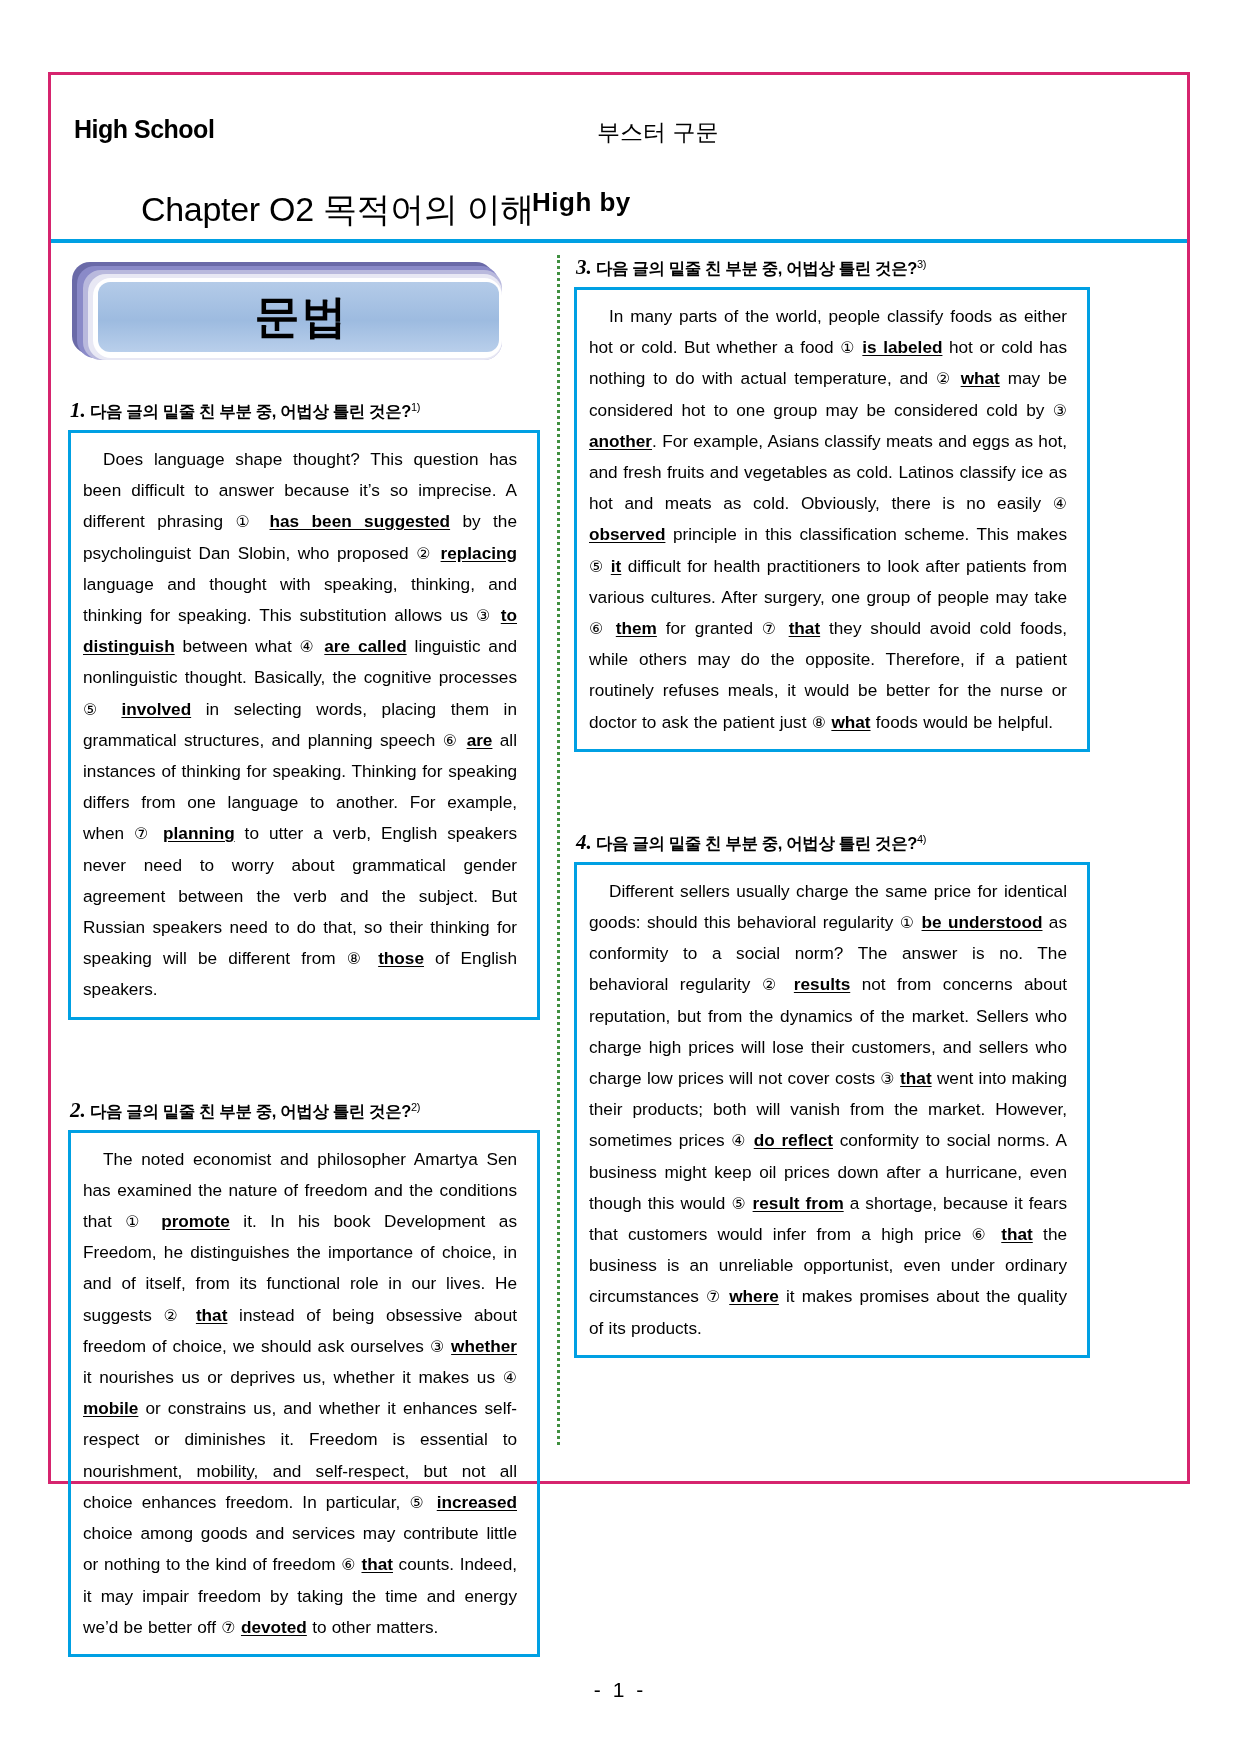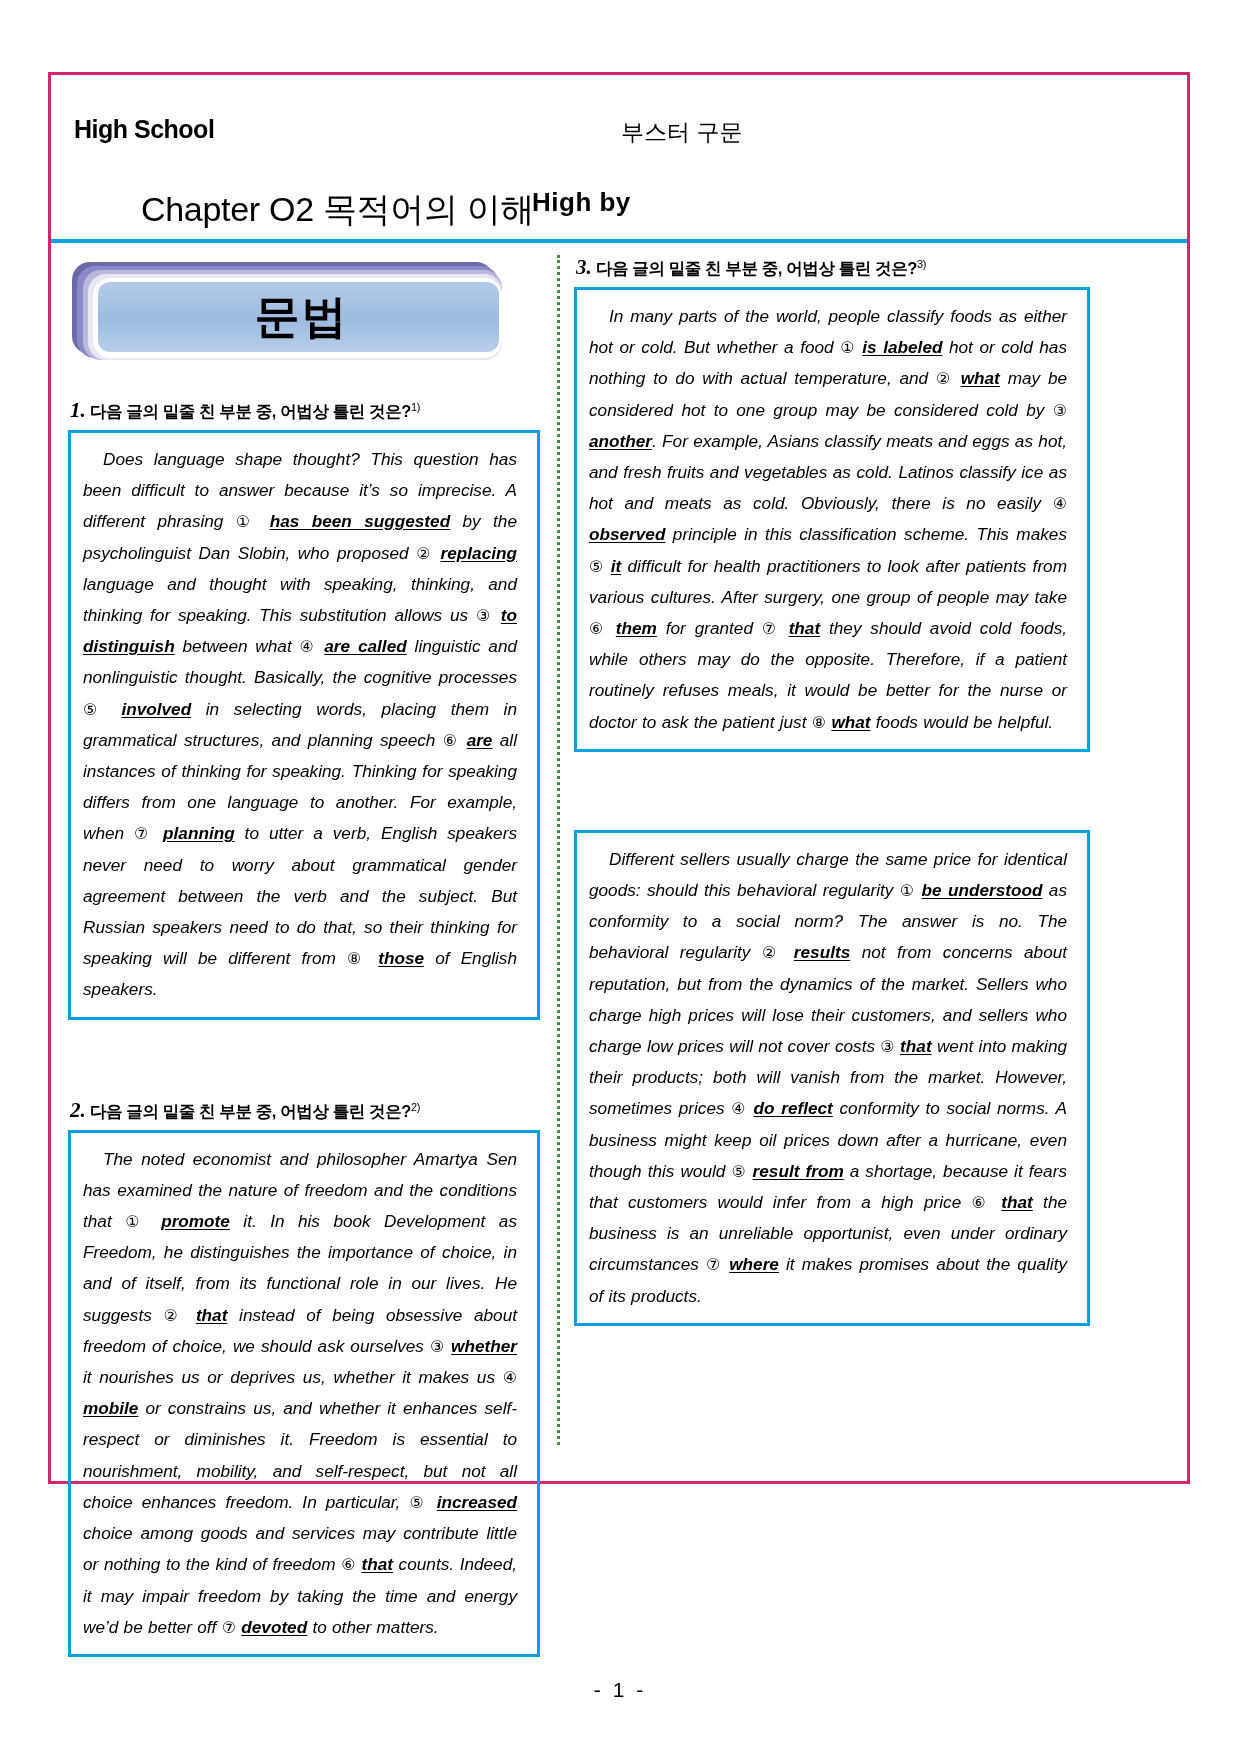--- a/index.html
+++ b/index.html
@@ -45,21 +45,20 @@
     font-weight: 700;
     letter-spacing: -0.5px;
   }
   .hdr-booster {
     position: absolute;
     left: 546px;
     top: 42px;
     font-size: 23px;
     font-weight: 400;
     letter-spacing: 0px;
-    margin-left: 24px;
   }
   .hdr-chapter {
     position: absolute;
     left: 90px;
     top: 112px;
     font-size: 34px;
     font-weight: 400;
     letter-spacing: -0.3px;
   }
   .hdr-madeby {
@@ -152,21 +151,20 @@
   .passage {
     border: 3px solid #00a0e3;
     box-sizing: border-box;
     padding: 11px 20px 11px 12px;
     font-size: 17.2px;
     line-height: 31.2px;
     text-align: justify;
     text-justify: inter-word;
     word-spacing: 0.5px;
     hyphens: none;
-    font-style: italic;
   }
   .passage .indent { display: inline-block; width: 20px; }
   .passage b {
     font-weight: 700;
     text-decoration: underline;
     text-underline-offset: 2px;
   }
   .passage .cnum {
     font-weight: 400;
     font-size: 16px;
@@ -240,18 +238,22 @@
     <div class="q-head">
       <span class="q-num">3.</span>
       <span>다음 글의 밑줄 친 부분 중, 어법상 틀린 것은?</span><span class="q-sup">3)</span>
     </div>
     <div class="passage"><span class="indent"></span>In many parts of the world, people classify foods as either hot or cold. But whether a food <span class="cnum">①</span> <b>is labeled</b> hot or cold has nothing to do with actual temperature, and <span class="cnum">②</span> <b>what</b> may be considered hot to one group may be considered cold by <span class="cnum">③</span> <b>another</b>. For example, Asians classify meats and eggs as hot, and fresh fruits and vegetables as cold. Latinos classify ice as hot and meats as cold. Obviously, there is no easily <span class="cnum">④</span> <b>observed</b> principle in this classification scheme. This makes <span class="cnum">⑤</span> <b>it</b> difficult for health practitioners to look after patients from various cultures. After surgery, one group of people may take <span class="cnum">⑥</span> <b>them</b> for granted <span class="cnum">⑦</span> <b>that</b> they should avoid cold foods, while others may do the opposite. Therefore, if a patient routinely refuses meals, it would be better for the nurse or doctor to ask the patient just <span class="cnum">⑧</span> <b>what</b> foods would be helpful.</div>
   </div>
 
   <div class="spacer-78"></div>
 
   <div>
+    <div class="q-head">
+      <span class="q-num">4.</span>
+      <span>다음 글의 밑줄 친 부분 중, 어법상 틀린 것은?</span><span class="q-sup">4)</span>
+    </div>
     <div class="passage"><span class="indent"></span>Different sellers usually charge the same price for identical goods: should this behavioral regularity <span class="cnum">①</span> <b>be understood</b> as conformity to a social norm? The answer is no. The behavioral regularity <span class="cnum">②</span> <b>results</b> not from concerns about reputation, but from the dynamics of the market. Sellers who charge high prices will lose their customers, and sellers who charge low prices will not cover costs <span class="cnum">③</span> <b>that</b> went into making their products; both will vanish from the market. However, sometimes prices <span class="cnum">④</span> <b>do reflect</b> conformity to social norms. A business might keep oil prices down after a hurricane, even though this would <span class="cnum">⑤</span> <b>result from</b> a shortage, because it fears that customers would infer from a high price <span class="cnum">⑥</span> <b>that</b> the business is an unreliable opportunist, even under ordinary circumstances <span class="cnum">⑦</span> <b>where</b> it makes promises about the quality of its products.</div>
   </div>
 
 </div>
 
 <div class="footer">- 1 -</div>
 
 </body></html>

